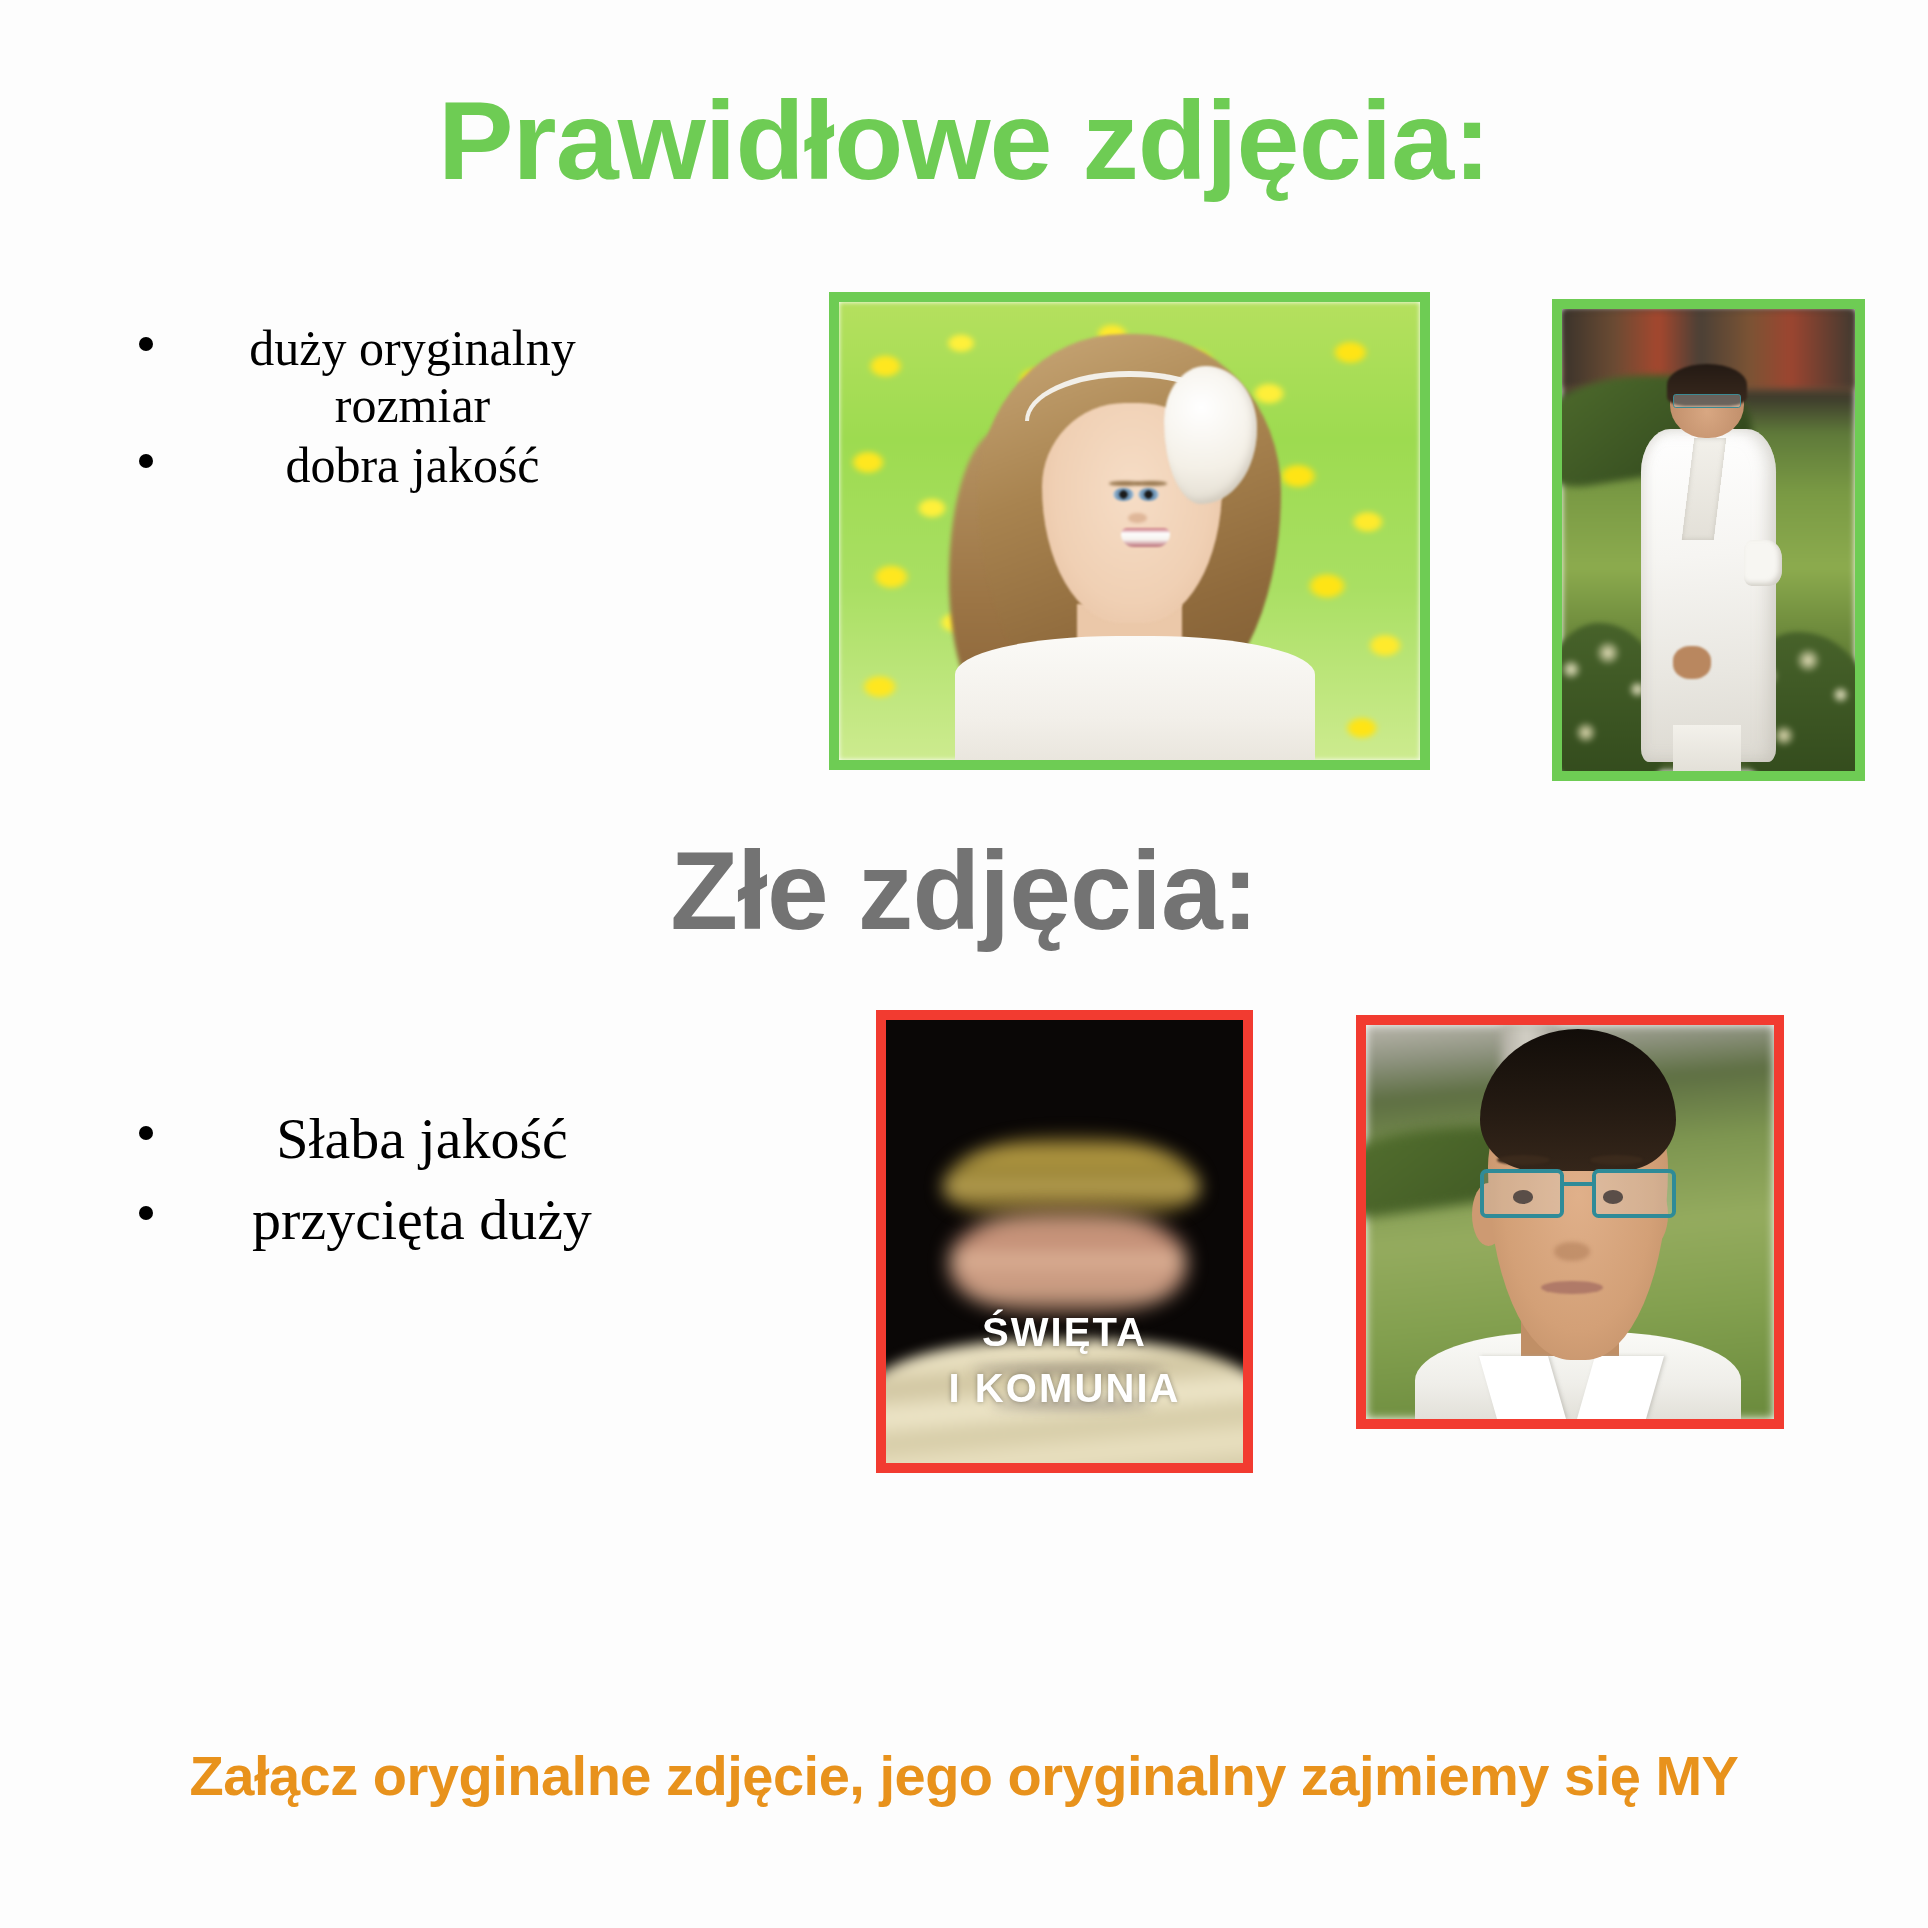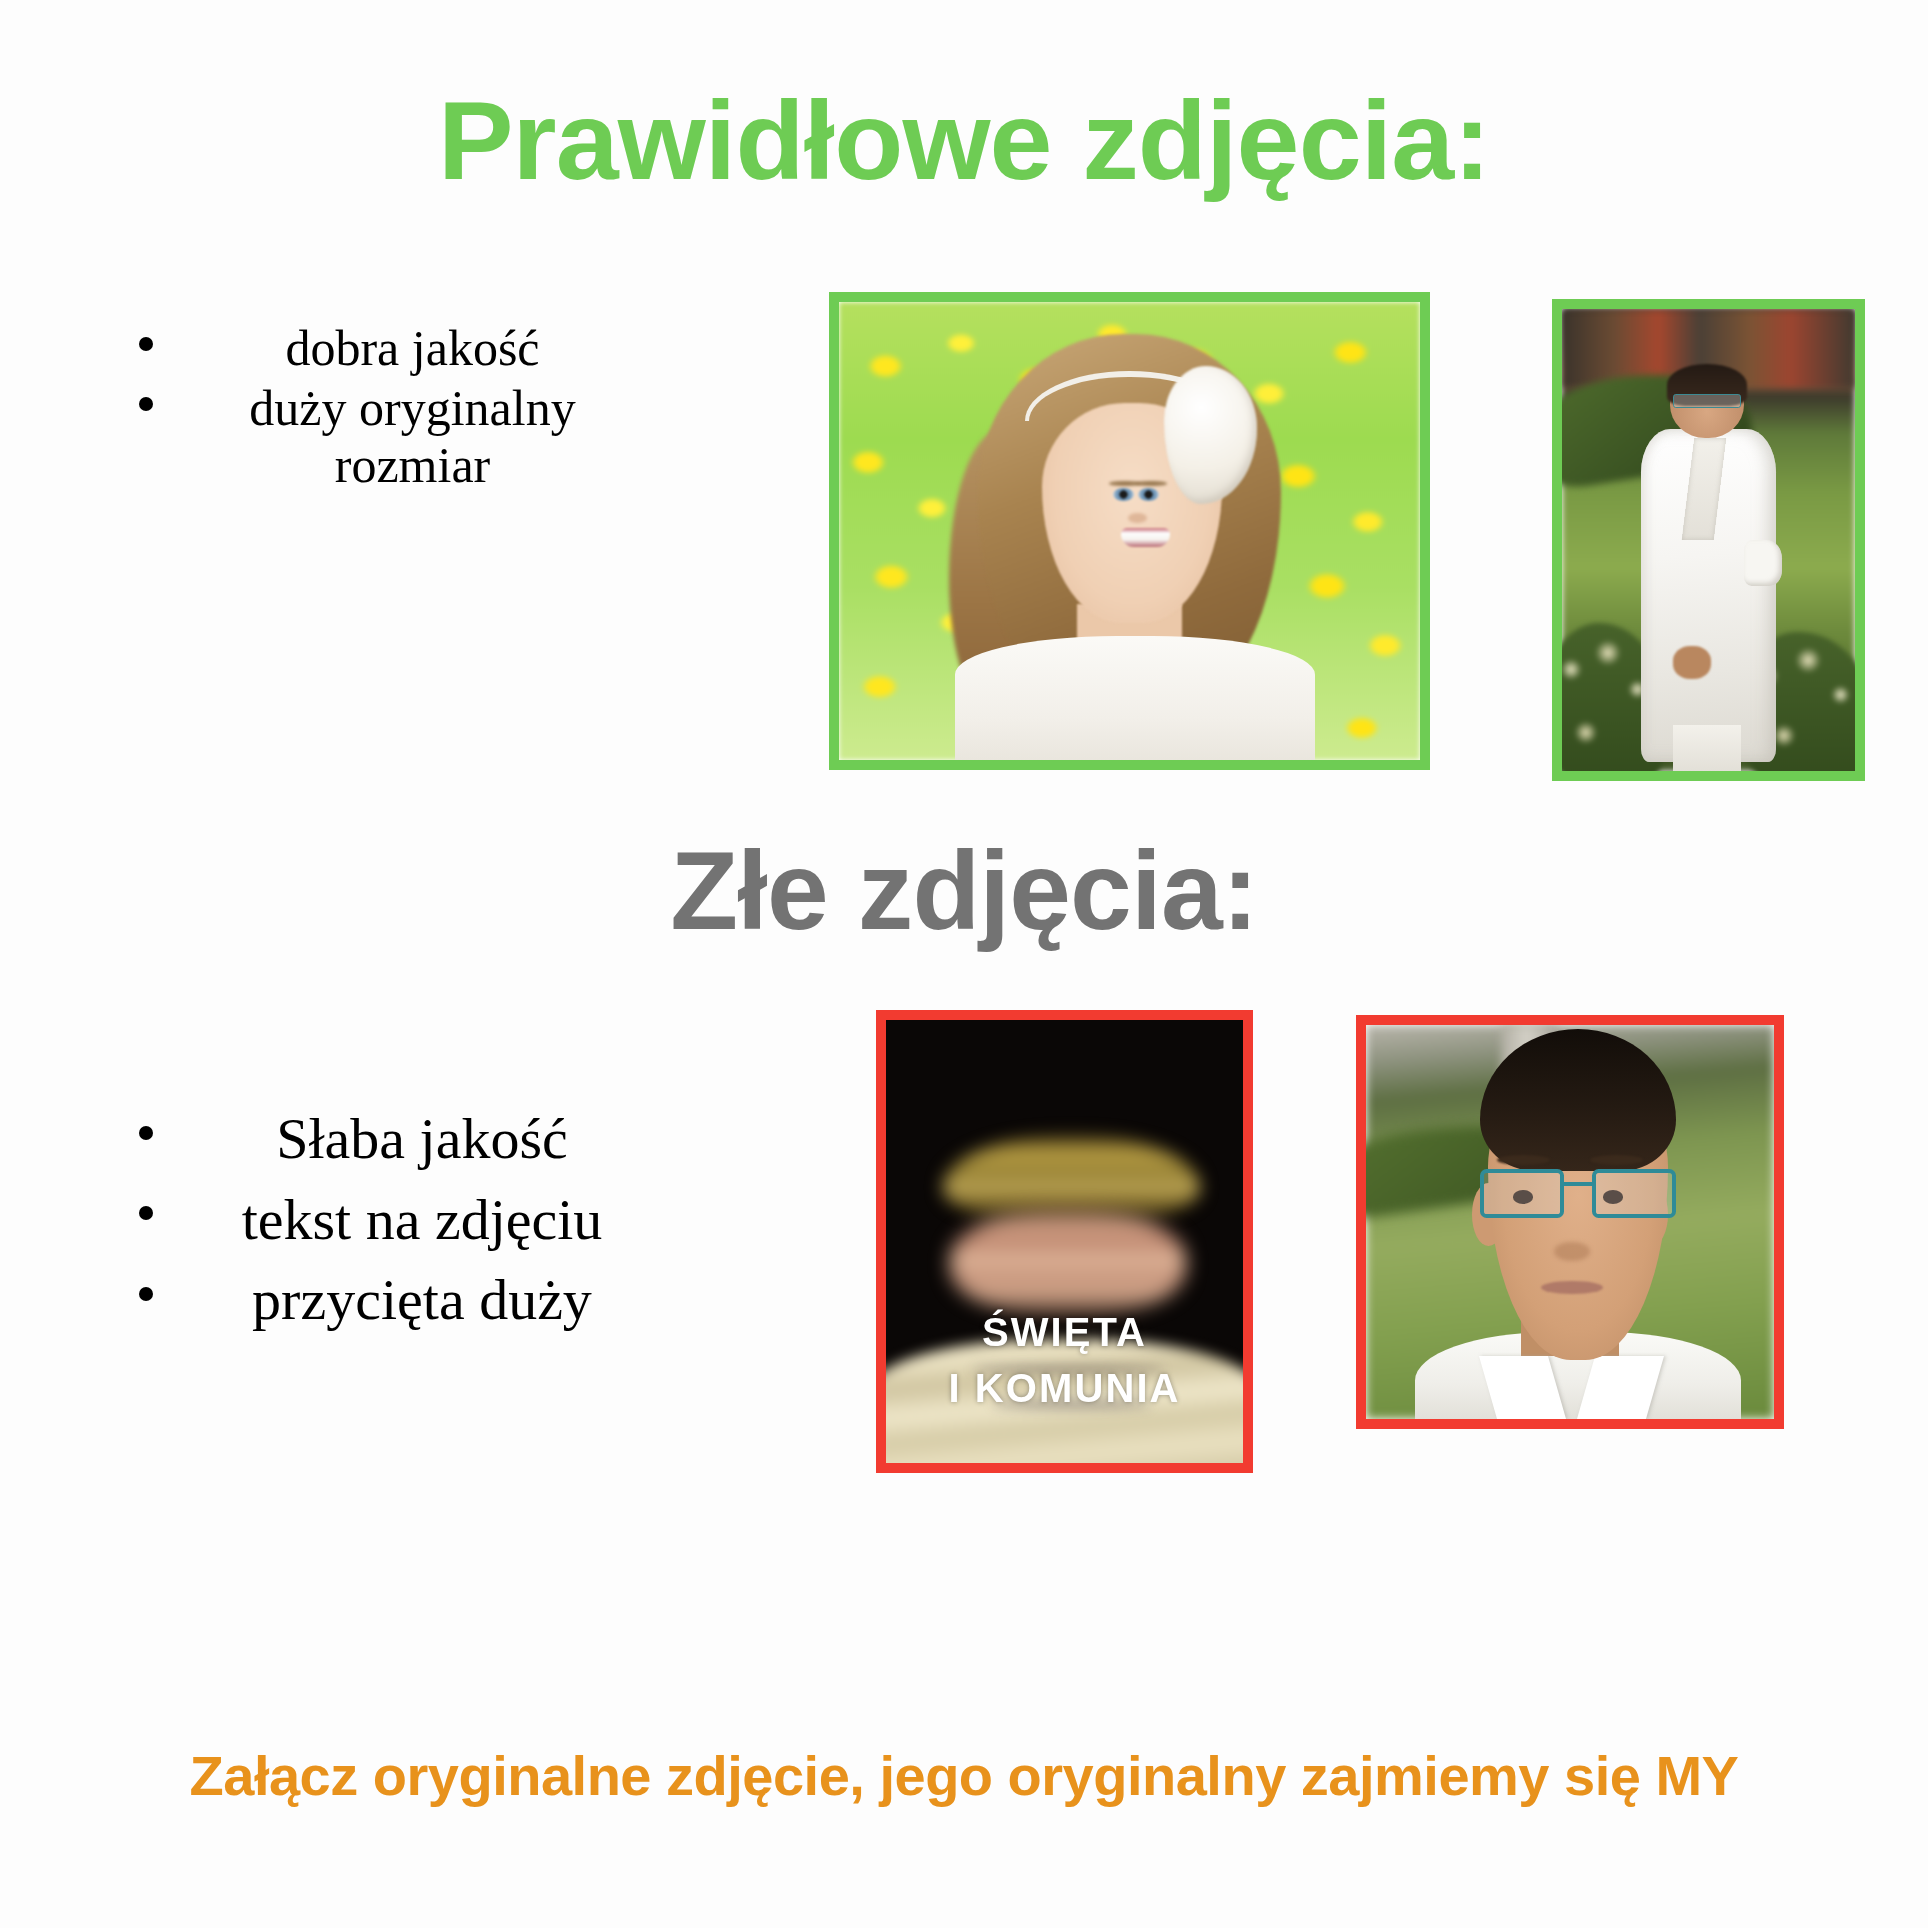--- a/index.html
+++ b/index.html
@@ -593,25 +593,25 @@
 </head>
 <body>
 
 <div class="page">
 
   <div class="heading" id="heading-good">Prawidłowe zdjęcia:</div>
 
   <ul class="bullet-list" id="list-good">
     <li>
       <span class="bullet-dot"></span>
-      <span class="bullet-text">dobra jakość</span>
+      <span class="bullet-text">duży oryginalny rozmiar</span>
     </li>
     <li>
       <span class="bullet-dot"></span>
-      <span class="bullet-text">duży oryginalny rozmiar</span>
+      <span class="bullet-text">dobra jakość</span>
     </li>
   </ul>
 
   <div class="photo-frame frame-green" id="photo-girl-field">
     <div class="photo-inner">
       <div class="field-bg"></div>
       <div class="girl-hair-side"></div>
       <div class="girl-hair"></div>
       <div class="girl-neck"></div>
       <div class="girl-face">
@@ -645,24 +645,20 @@
       <div class="boy-f-glasses"></div>
     </div>
   </div>
 
   <div class="heading" id="heading-bad">Złe zdjęcia:</div>
 
   <ul class="bullet-list" id="list-bad">
     <li>
       <span class="bullet-dot"></span>
       <span class="bullet-text">Słaba jakość</span>
-    </li>
-    <li>
-      <span class="bullet-dot"></span>
-      <span class="bullet-text">tekst na zdjęciu</span>
     </li>
     <li>
       <span class="bullet-dot"></span>
       <span class="bullet-text">przycięta duży</span>
     </li>
   </ul>
 
   <div class="photo-frame frame-red" id="photo-blurry">
     <div class="photo-inner">
       <div class="blurry-bg"></div>

